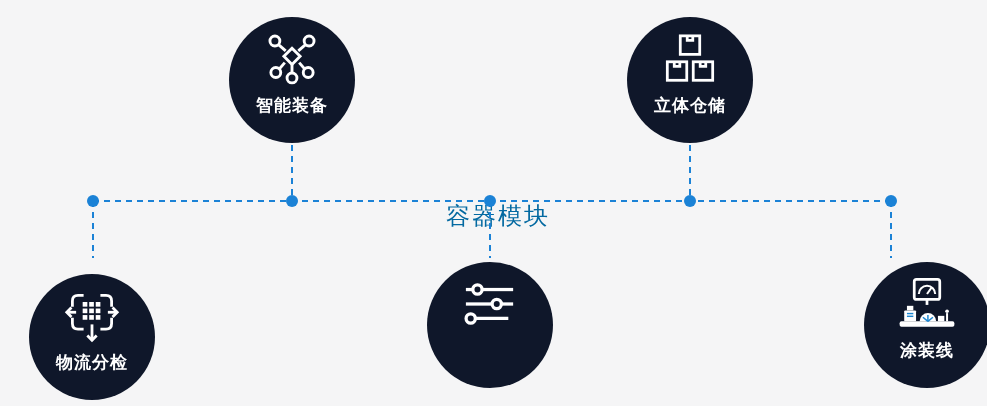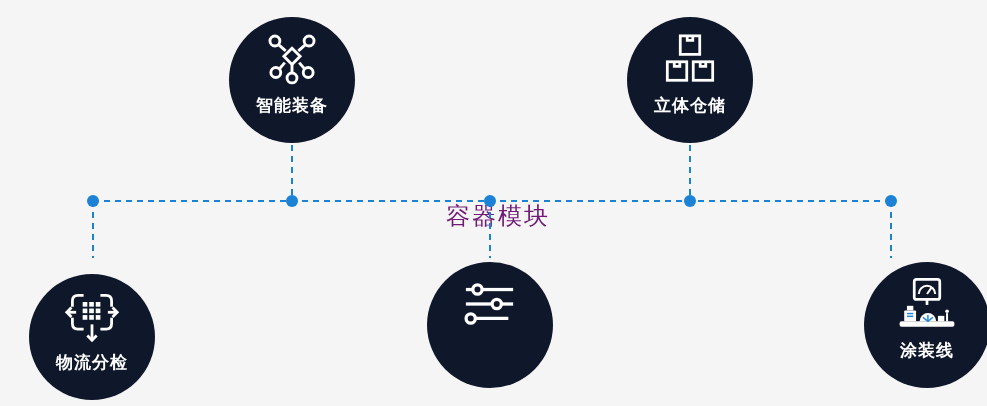--- a/index.html
+++ b/index.html
@@ -8,21 +8,21 @@
     position:relative;
     width:987px;height:406px;
     background:#f5f5f6;
     overflow:hidden;
   }
   .watermark{
     position:absolute;
     left:446px;top:200px;
     font-size:24px;
     letter-spacing:2px;
-    color:#701a75;
+    color:#0369a1;
     z-index:1;
     user-select:none;
   }
   .connectors{
     position:absolute;left:0;top:0;
     z-index:2;
     pointer-events:none;
   }
   .node{
     position:absolute;

